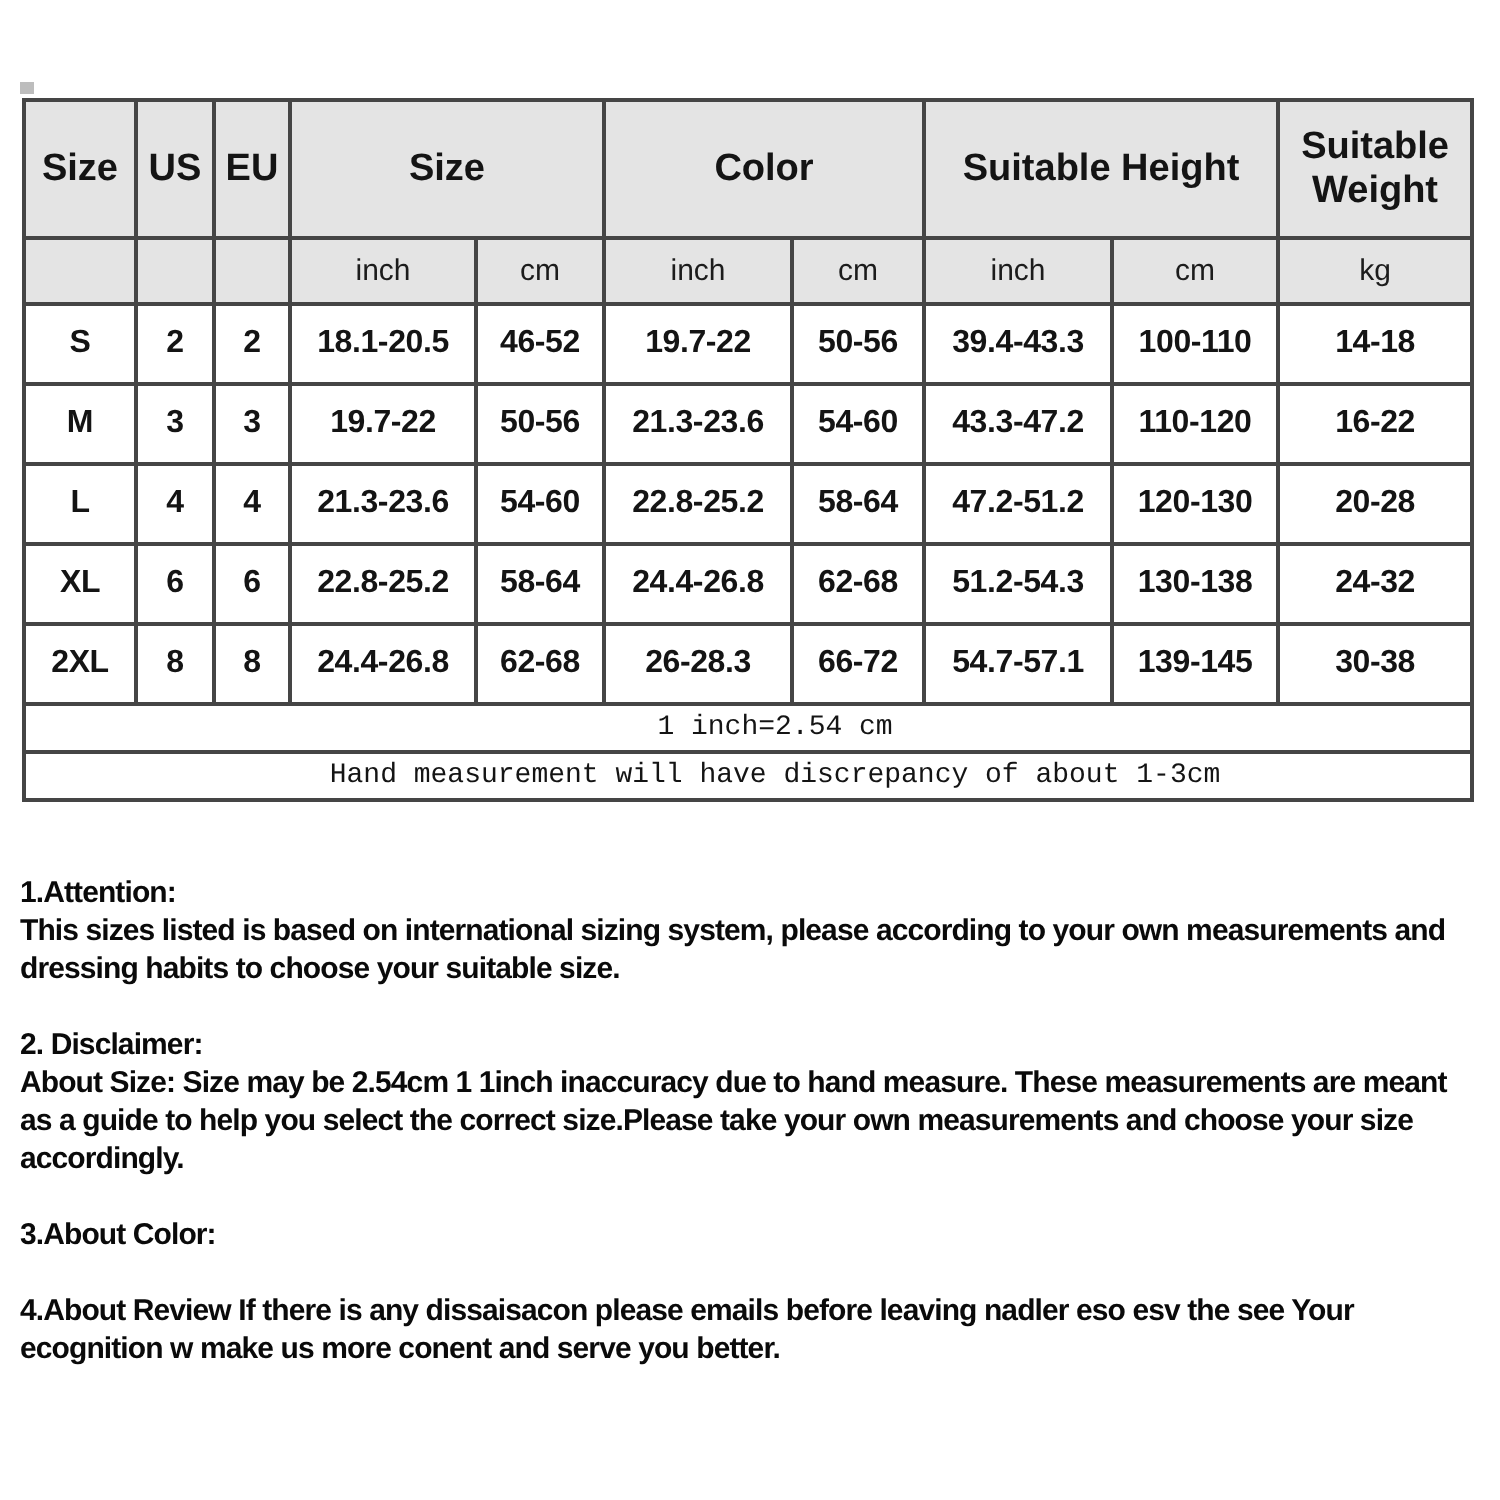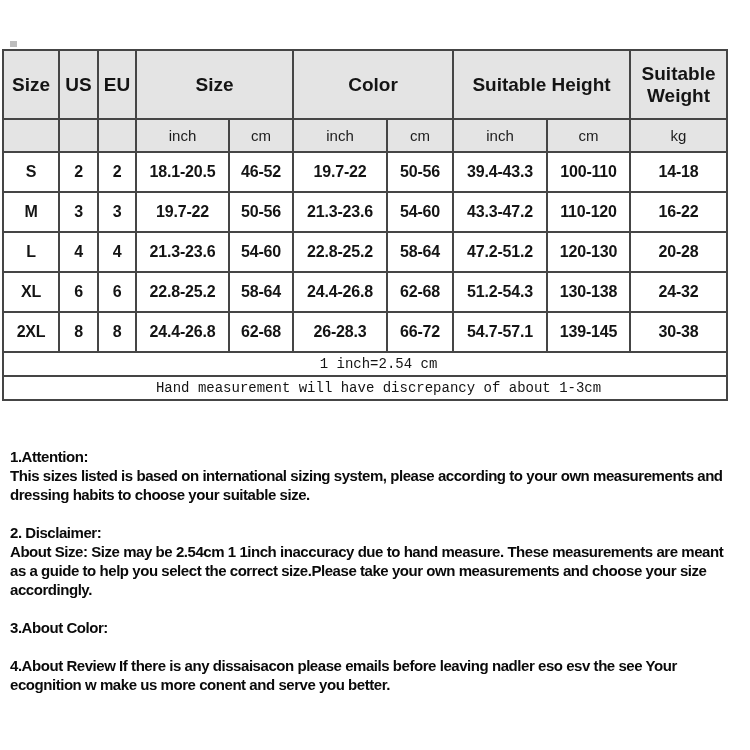--- a/index.html
+++ b/index.html
@@ -11,21 +11,21 @@
     overflow: hidden;
   }
   .page { position: relative; width: 750px; height: 750px; background: #fff; }
 
   .scan-artifact {
     position: absolute; left: 10px; top: 41px;
     width: 7px; height: 6px; background: #bdbdbd;
   }
 
   table.size-table {
-    position: absolute; left: 2px; top: 49px;
+    position: absolute; left: 11px; top: 49px;
     width: 724px;
     border-collapse: collapse;
     table-layout: fixed;
     border: 2px solid #6e6e6e;
   }
   .size-table th, .size-table td {
     border: 2px solid #454545;
     text-align: center;
     vertical-align: middle;
     padding: 0;
@@ -66,21 +66,21 @@
 
   .notes-text {
     position: absolute; left: 10px; top: 437px;
     width: 731px;
     font-size: 15px;
     font-weight: bold;
     line-height: 19px;
     letter-spacing: -0.45px;
     color: #0a0a0a;
   }
-  .para { margin: 10px 0 19px 0; }
+  .para { margin: 0 0 19px 0; }
   .para-heading { font-weight: bold; }
 </style>
 </head>
 <body>
 
 <div class="page">
 
   <div class="scan-artifact"></div>
 
   <table class="size-table">

